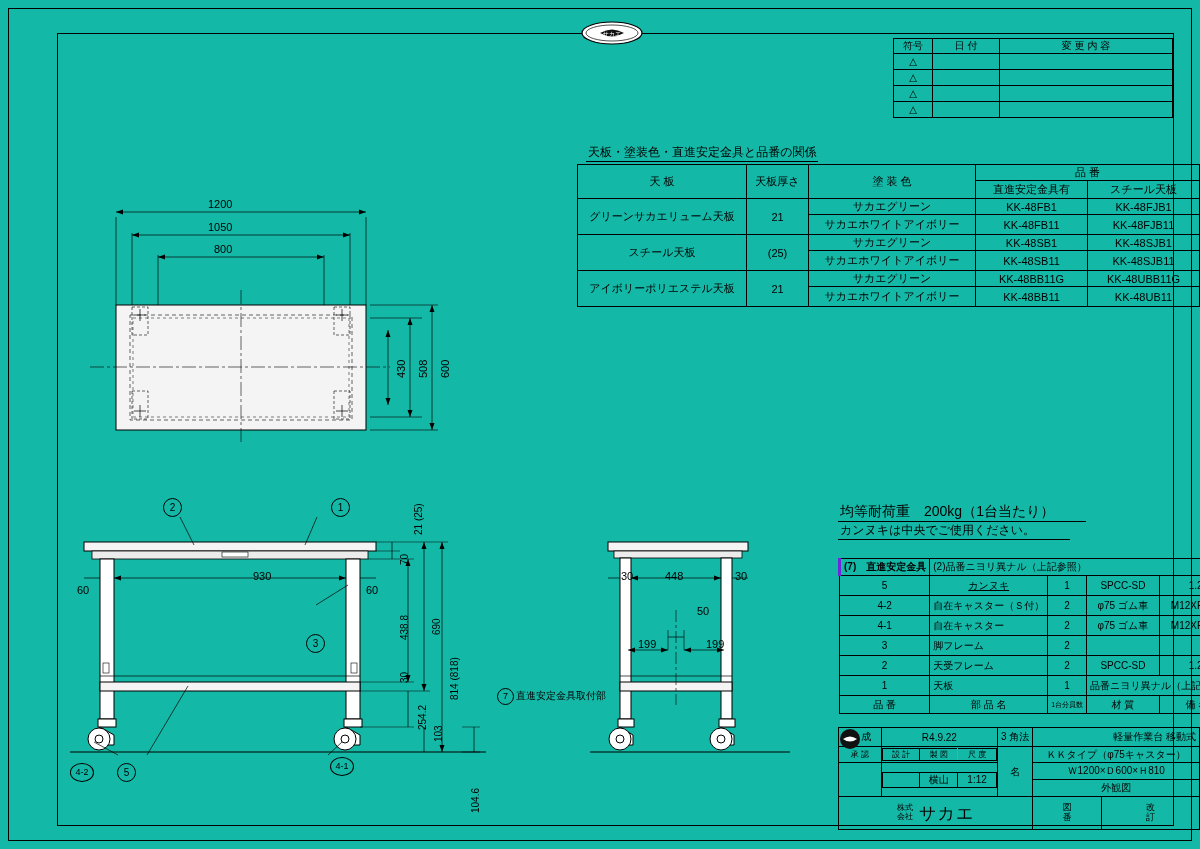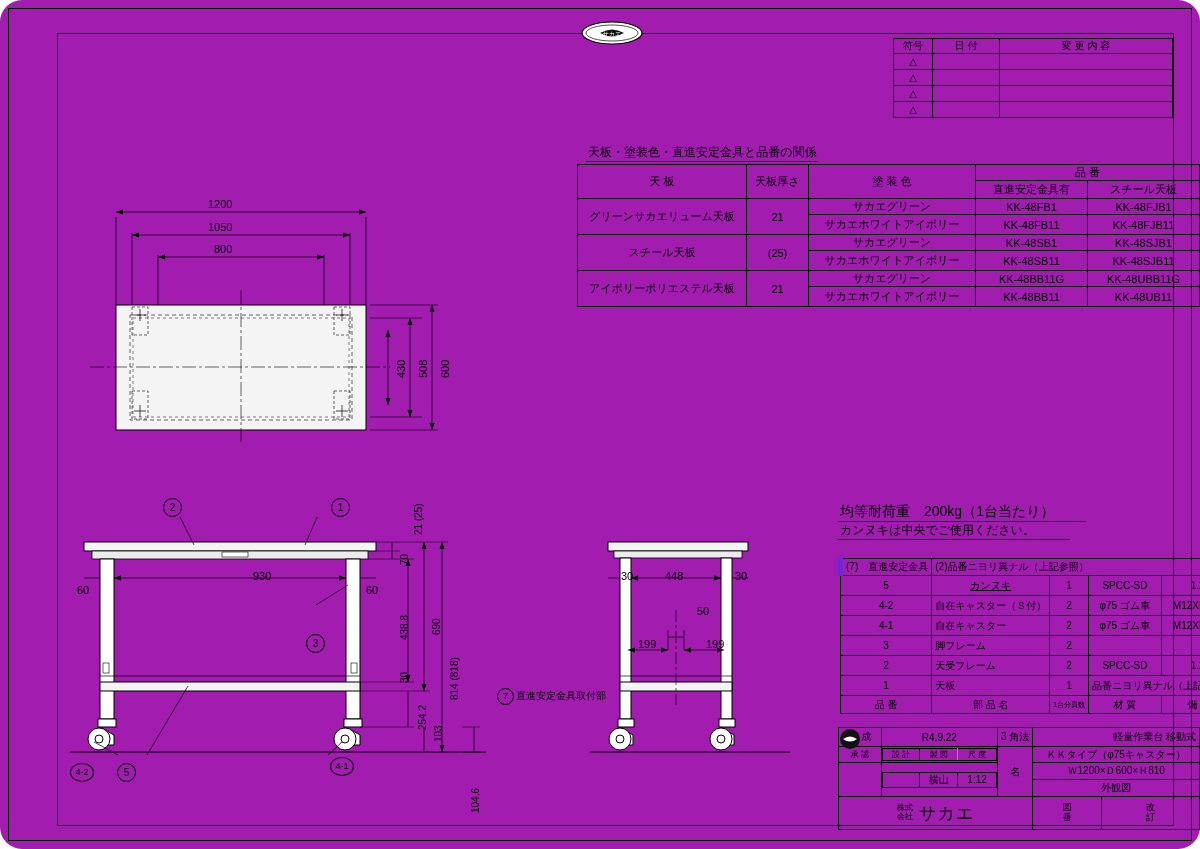--- a/index.html
+++ b/index.html
@@ -1,17 +1,17 @@
 <!DOCTYPE html>
 <html><head>
 <meta charset="utf-8">
 <style>
   html,body{margin:0;padding:0;background:#ffffff;}
   body{font-family:"Liberation Sans","DejaVu Sans",sans-serif;}
-  #sheet{position:relative;width:1200px;height:849px;background:#a21caf;overflow:hidden;border-radius:22px;}
+  #sheet{position:relative;width:1200px;height:849px;background:#14b8a6;overflow:hidden;}
   .ln{position:absolute;background:#000;}
   .h{height:1px;}
   .v{width:1px;}
   .txt{position:absolute;white-space:nowrap;color:#000;font-size:11px;line-height:1;}
   table{border-collapse:collapse;}
   .tbl{position:absolute;border-collapse:collapse;font-size:11px;color:#000;}
   .tbl td,.tbl th{border:1px solid #000;padding:0 3px;text-align:center;font-weight:normal;white-space:nowrap;}
   .circ{position:absolute;border:1px solid #000;border-radius:50%;text-align:center;font-size:10px;color:#000;}
   svg{position:absolute;left:0;top:0;overflow:visible;}
   .rot{transform-origin:0 0;}
@@ -123,21 +123,21 @@
     </table>
 
   <div class="txt" style="left:840px;top:504px;font-size:14px;text-align:center;">均等耐荷重　200kg（1台当たり）</div>
   <div class="ln h" style="left:838px;top:521px;width:248px;"></div>
   <div class="txt" style="left:840px;top:524px;font-size:12px;">カンヌキは中央でご使用ください。</div>
   <div class="ln h" style="left:838px;top:539px;width:232px;"></div>
 
   <table class="tbl" style="left:838px;top:558px;font-size:10px;">
     <tbody>
         <tr>
-      <td style="width:36px;height:16px;border-left:5px solid #6d28d9;">(7)　直進安定金具</td>
+      <td style="width:36px;height:16px;border-left:3px solid #6d28d9;font-weight:bold;">(7)　直進安定金具</td>
       <td colspan="4" style="text-align:left;">(2)品番ニヨリ異ナル（上記参照）</td>
     </tr>
     <tr>
       <td style="width:36px;height:19px;">5</td>
       <td style="width:110px;text-align:center;text-decoration:underline;">カンヌキ</td>
       <td style="width:26px;">1</td>
       <td style="width:78px;">SPCC-SD</td>
       <td style="width:82px;">1.2t</td>
     </tr>
     <tr>

